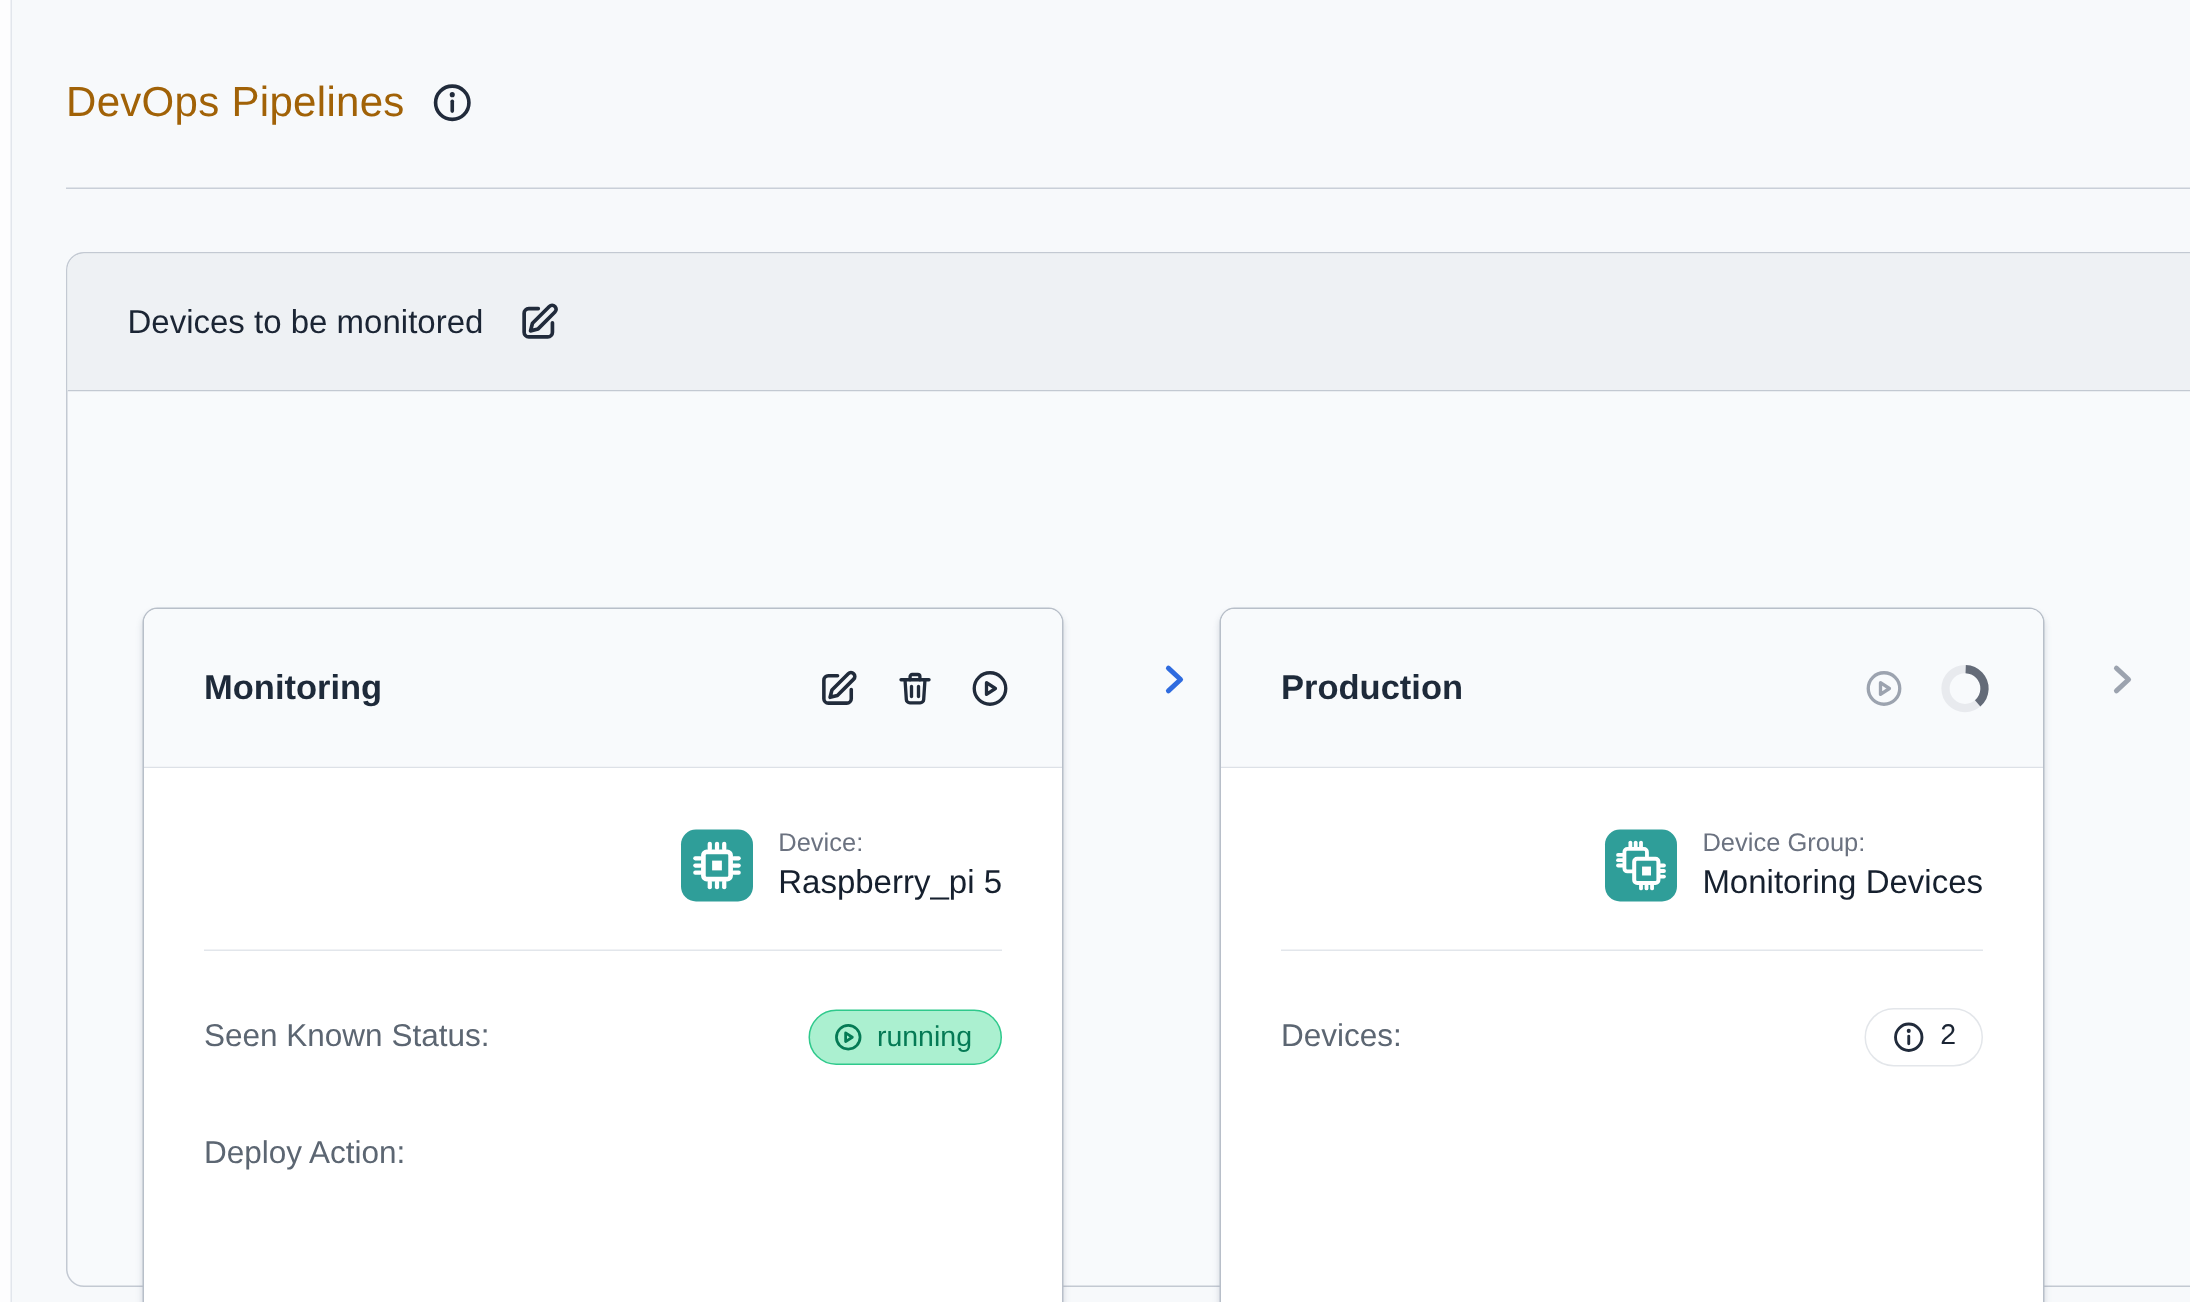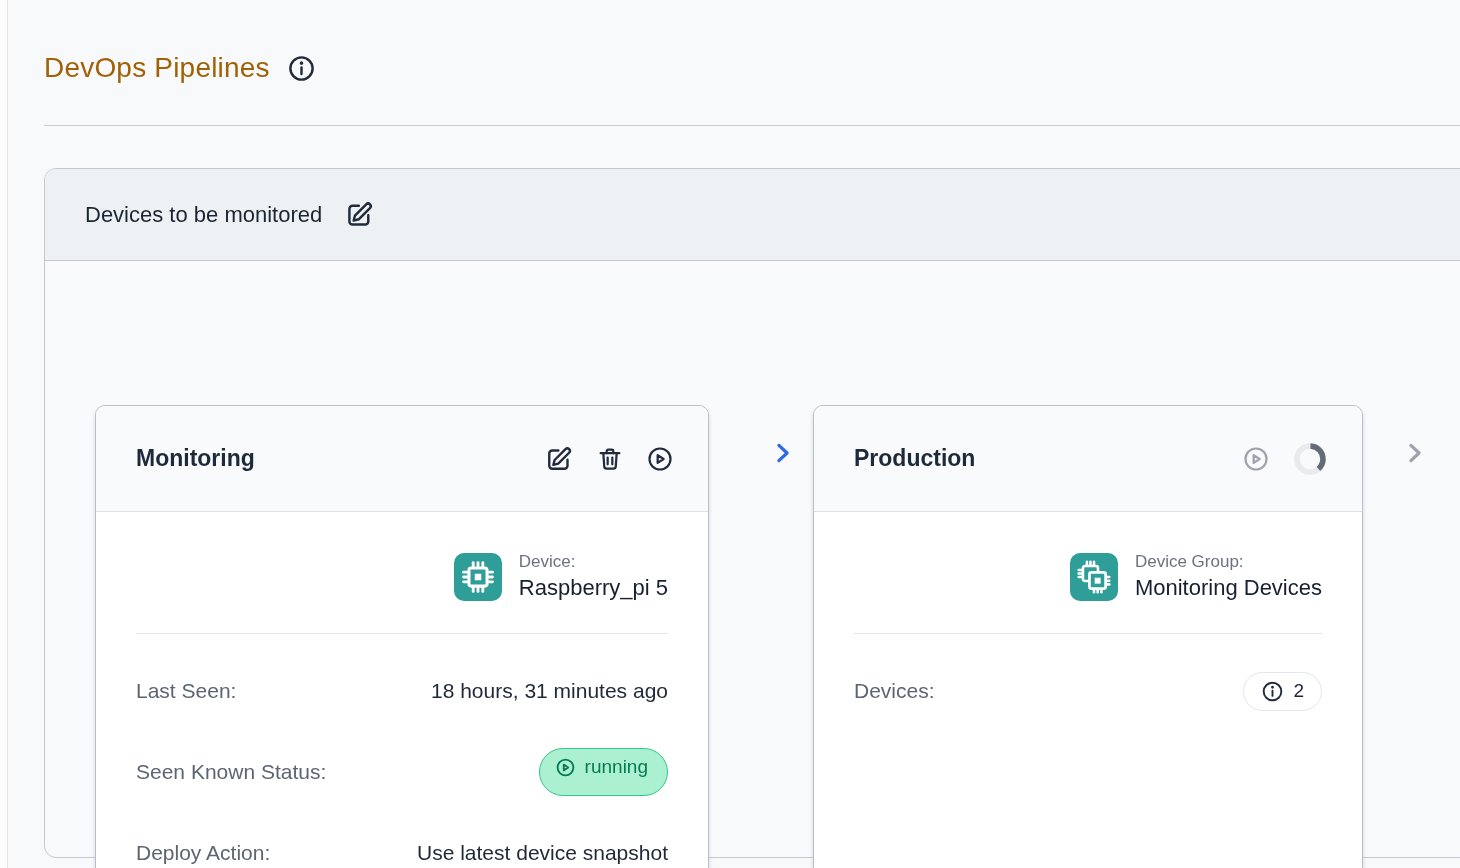--- a/index.html
+++ b/index.html
@@ -75,21 +75,21 @@
   .info-row{
     display:flex; align-items:center; justify-content:space-between;
     margin-top:36px; min-height:42px;
   }
   .row-label{ font-size:21px; color:#5c6672; }
   .row-value{ font-size:21px; color:#1f2937; }
   
   .status-badge{
     display:flex; align-items:center; gap:9px;
     background:#abf0d0; border:1.5px solid #2fc98c; border-radius:9999px;
-    padding:7px 19px 17px 15px;
+    padding:7px 19px 6px 15px;
     color:#057a55; font-size:19px; font-weight:500;
   }
   
   .count-pill{
     display:flex; align-items:center; gap:9px;
     background:#ffffff; border:1px solid #e3e6ea; border-radius:9999px;
     padding:7px 17px; font-size:19px; color:#1b2534; cursor:pointer;
   }
   
   .flow-chevron{ position:absolute; top:177px; left:724px; }
@@ -174,36 +174,31 @@
                 <line x1="19.8" y1="15.4" x2="22.2" y2="15.4"></line>
             </svg>
           </span>
           <span class="device-meta">
             <div class="meta-label">Device:</div>
             <div class="meta-value">Raspberry_pi 5</div>
           </span>
         </div>
         <hr class="body-divider">
         <div class="info-row">
-          <span class="row-label">Last Seen:</span>
-          <span class="row-value">18 hours, 31 minutes ago</span>
-        </div>
-        <div class="info-row">
           <span class="row-label">Seen Known Status:</span>
           <span class="status-badge">
             <svg width="21" height="21" viewBox="0 0 24 24" fill="none" stroke="#057a55" stroke-width="2.1" stroke-linejoin="round" stroke-linecap="round">
               <circle cx="12" cy="12" r="9"></circle>
               <path d="M10 8.7 15.1 12 10 15.3z"></path>
             </svg>
             <span>running</span>
           </span>
         </div>
         <div class="info-row">
           <span class="row-label">Deploy Action:</span>
-          <span class="row-value">Use latest device snapshot</span>
         </div>
       </div>
     </div>
 
     <span class="flow-chevron">
       <svg width="28" height="30" viewBox="0 0 24 24" fill="none" stroke="#2f6bdf" stroke-width="2.8" stroke-linecap="round" stroke-linejoin="round">
         <path d="M8.5 5.5 15.5 12l-7 6.5"></path>
       </svg>
     </span>
 

